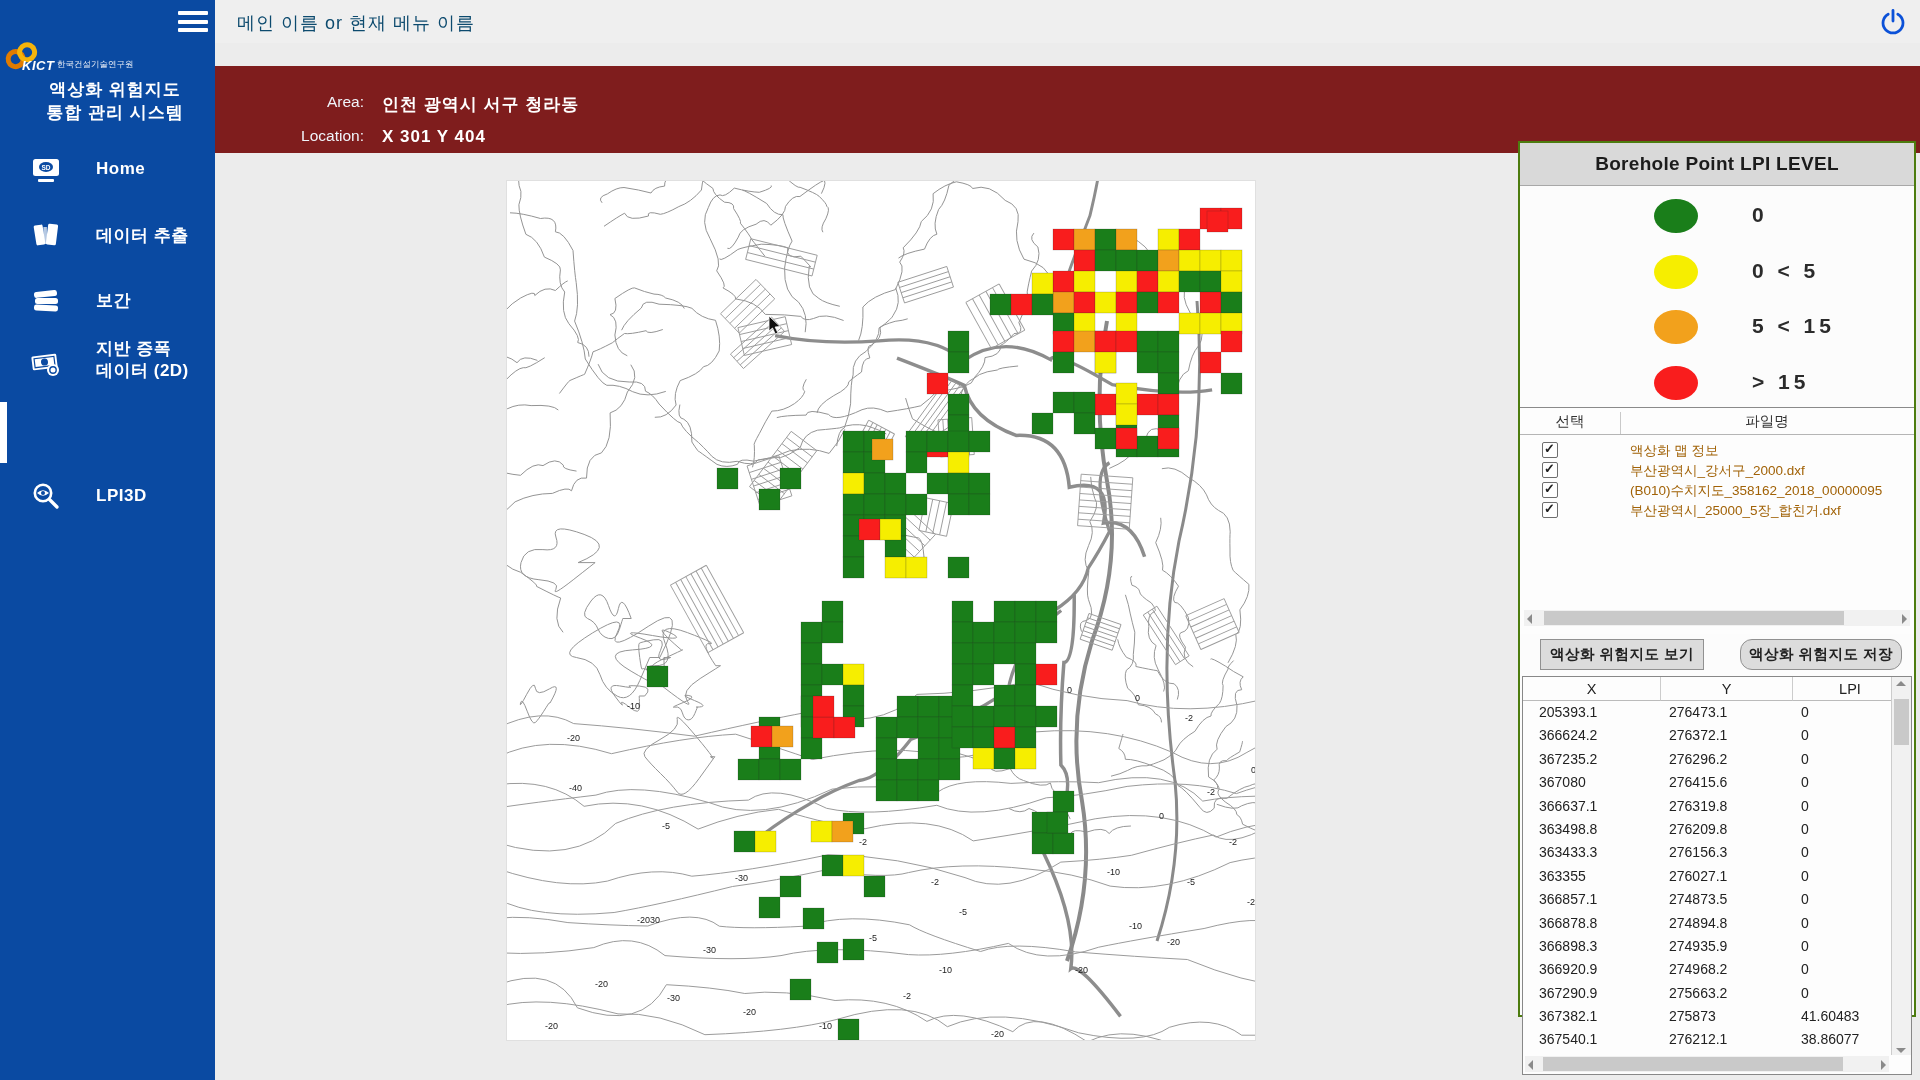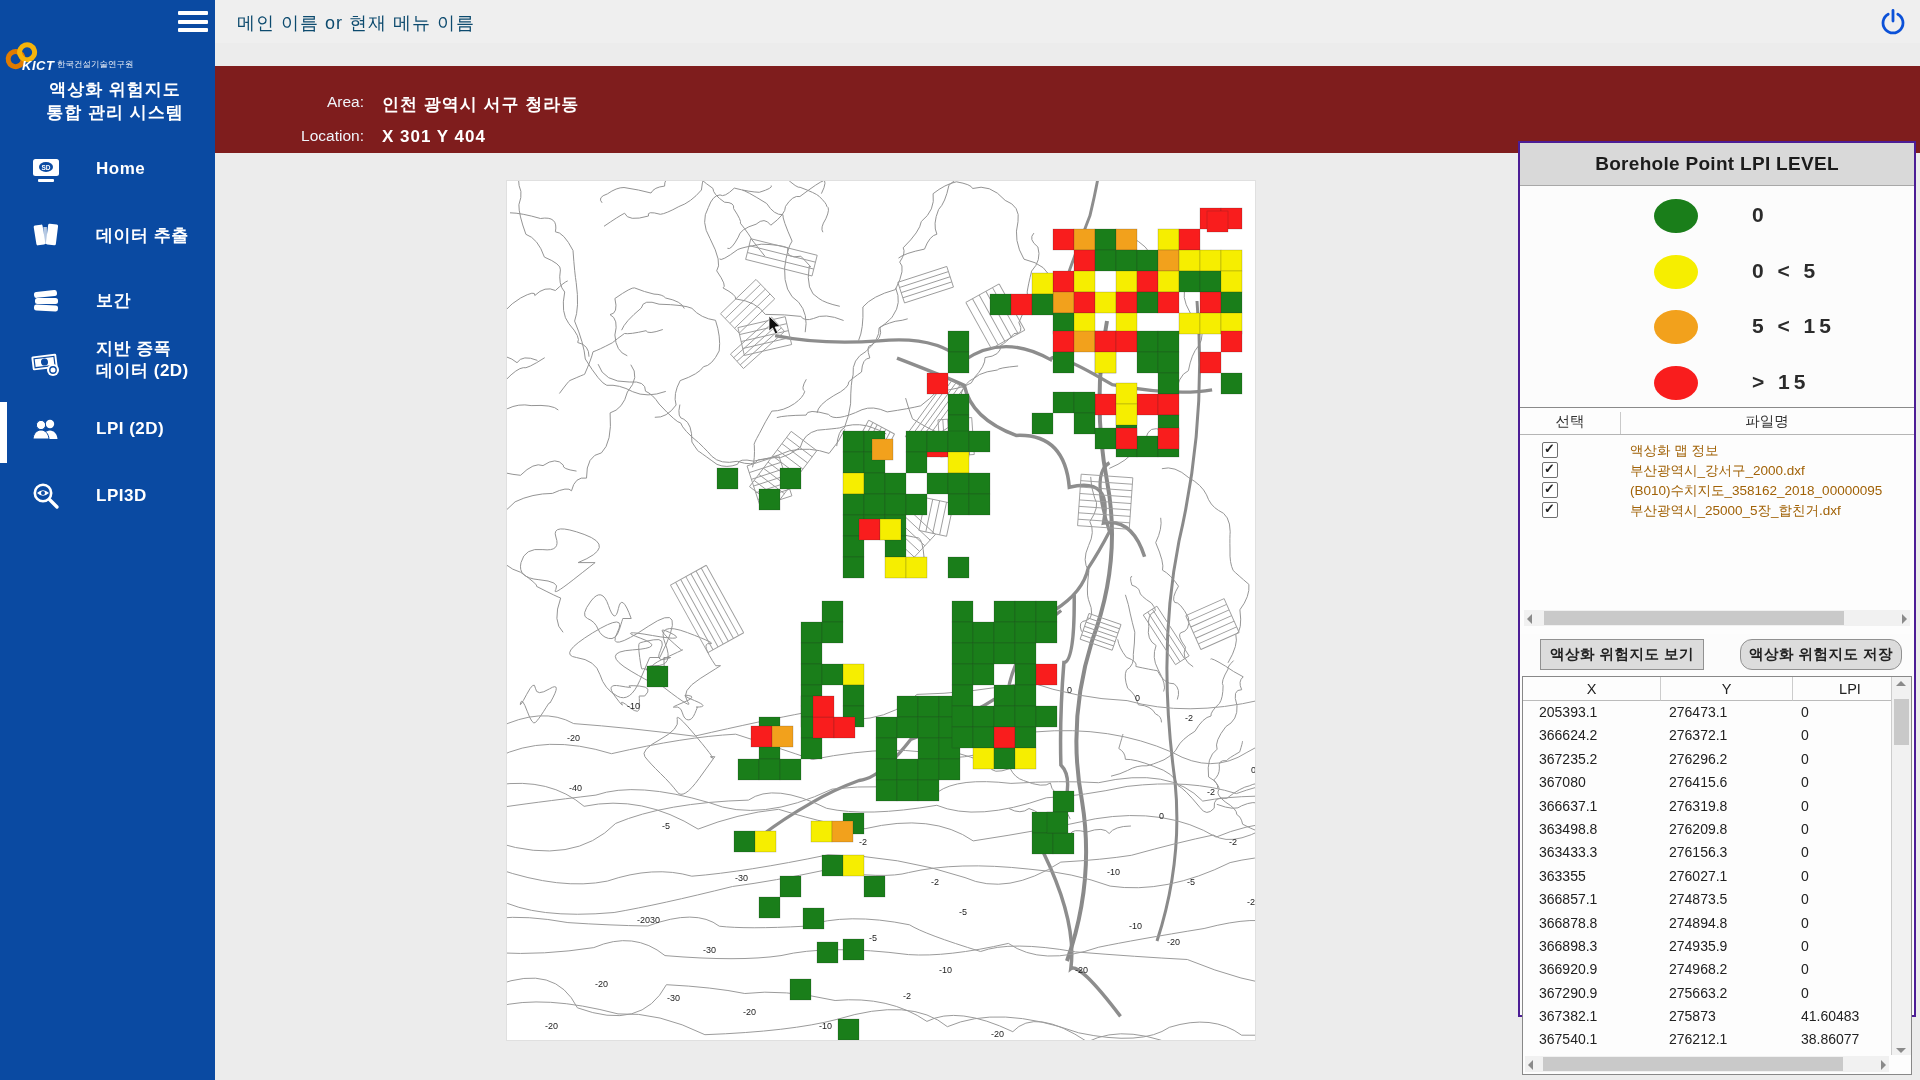--- a/index.html
+++ b/index.html
@@ -27,21 +27,21 @@
   .infoband{position:absolute;left:215px;top:43px;width:1705px;height:87px;background:#7f1d1d;color:#fff;margin-top:23px;}
   .ib-label{position:absolute;width:140px;text-align:right;font-size:15.5px;color:#f0f4fa;}
   .ib-value{position:absolute;left:167px;font-weight:bold;font-size:17px;letter-spacing:1px;white-space:nowrap;}
   .row-area{top:27px;} .row-loc{top:61px;}
   .ib-label.row-area{left:9px;} .ib-label.row-loc{left:9px;}
   
   .map-wrap{position:absolute;left:506px;top:180px;width:750px;height:861px;background:#fff;border:1px solid #e0e0e0;box-sizing:border-box;}
   .map-wrap svg{display:block;}
   
   .panel{position:absolute;left:1518px;top:141px;width:398px;height:876px;background:#fcfcfc;
-         border:2px solid #4c1d95;box-sizing:border-box;}
+         border:2px solid #4d7c0f;box-sizing:border-box;}
   .panel-title{position:absolute;left:0;top:0;width:394px;height:42px;background:#d9d9d9;border-bottom:1px solid #a8a8a8;
                font-weight:bold;font-size:19px;color:#1c1c1c;text-align:center;line-height:42px;letter-spacing:.3px;}
   .legend-row{position:absolute;left:0;width:394px;height:36px;}
   .legend-dot{position:absolute;left:134px;top:1px;width:44px;height:34px;border-radius:50%;}
   .legend-label{position:absolute;left:232px;top:5px;font-size:21px;font-weight:600;color:#2b2b2b;letter-spacing:4px;white-space:nowrap;}
   .lg0{top:55px;} .lg1{top:111px;} .lg2{top:166px;} .lg3{top:222px;}
   .filelist{position:absolute;left:0;top:264px;width:394px;height:226px;background:#fdfdfd;border-top:1px solid #8a8a8a;}
   .fl-header{position:absolute;left:0;top:0;width:394px;height:26px;border-bottom:1px solid #b5b5b5;font-size:14.5px;color:#333;}
   .fl-col-sel{position:absolute;left:0;top:4px;width:100px;text-align:center;border-right:1px solid #c9c9c9;height:22px;}
   .fl-col-name{position:absolute;left:100px;top:4px;width:294px;text-align:center;}
@@ -139,31 +139,20 @@
         <circle cx="14.5" cy="15" r="3.5" fill="#0a4aa2"></circle>
       </g>
       <circle cx="23" cy="23" r="6" fill="#fff"></circle>
       <circle cx="23" cy="23" r="3.2" fill="none" stroke="#0a4aa2" stroke-width="1.4"></circle>
     </svg>
     <span class="sb-label l2a">지반 증폭</span>
     <span class="sb-label l2b">데이터 (2D)</span>
   </div>
 
   <div class="active-bar"></div>
-  <div class="sb-item" style="top:407px">
-    <svg class="sb-icon" viewBox="0 0 32 32">
-      <g fill="#fff">
-        <circle cx="20" cy="10" r="4.2"></circle>
-        <path d="M12.5 25c.4-5 3.6-8.5 7.5-8.5s7.1 3.5 7.5 8.5z"></path>
-        <circle cx="11" cy="11" r="4.6" stroke="#0a4aa2" stroke-width="1"></circle>
-        <path d="M3 25c.4-5.4 3.9-9 8-9s7.6 3.6 8 9z" stroke="#0a4aa2" stroke-width="1"></path>
-      </g>
-    </svg>
-    <span class="sb-label">LPI (2D)</span>
-  </div>
 
   <div class="sb-item" style="top:474px">
     <svg class="sb-icon" viewBox="0 0 32 32">
       <circle cx="13" cy="12" r="8.2" fill="none" stroke="#fff" stroke-width="2.6"></circle>
       <line x1="19.5" y1="18.5" x2="27" y2="26" stroke="#fff" stroke-width="3.4" stroke-linecap="round"></line>
       <path d="M7 12 q6 -5.4 12 0 q-6 5.4 -12 0 z" fill="#fff"></path>
       <circle cx="13" cy="12" r="2" fill="#0a4aa2"></circle>
     </svg>
     <span class="sb-label">LPI3D</span>
   </div>

